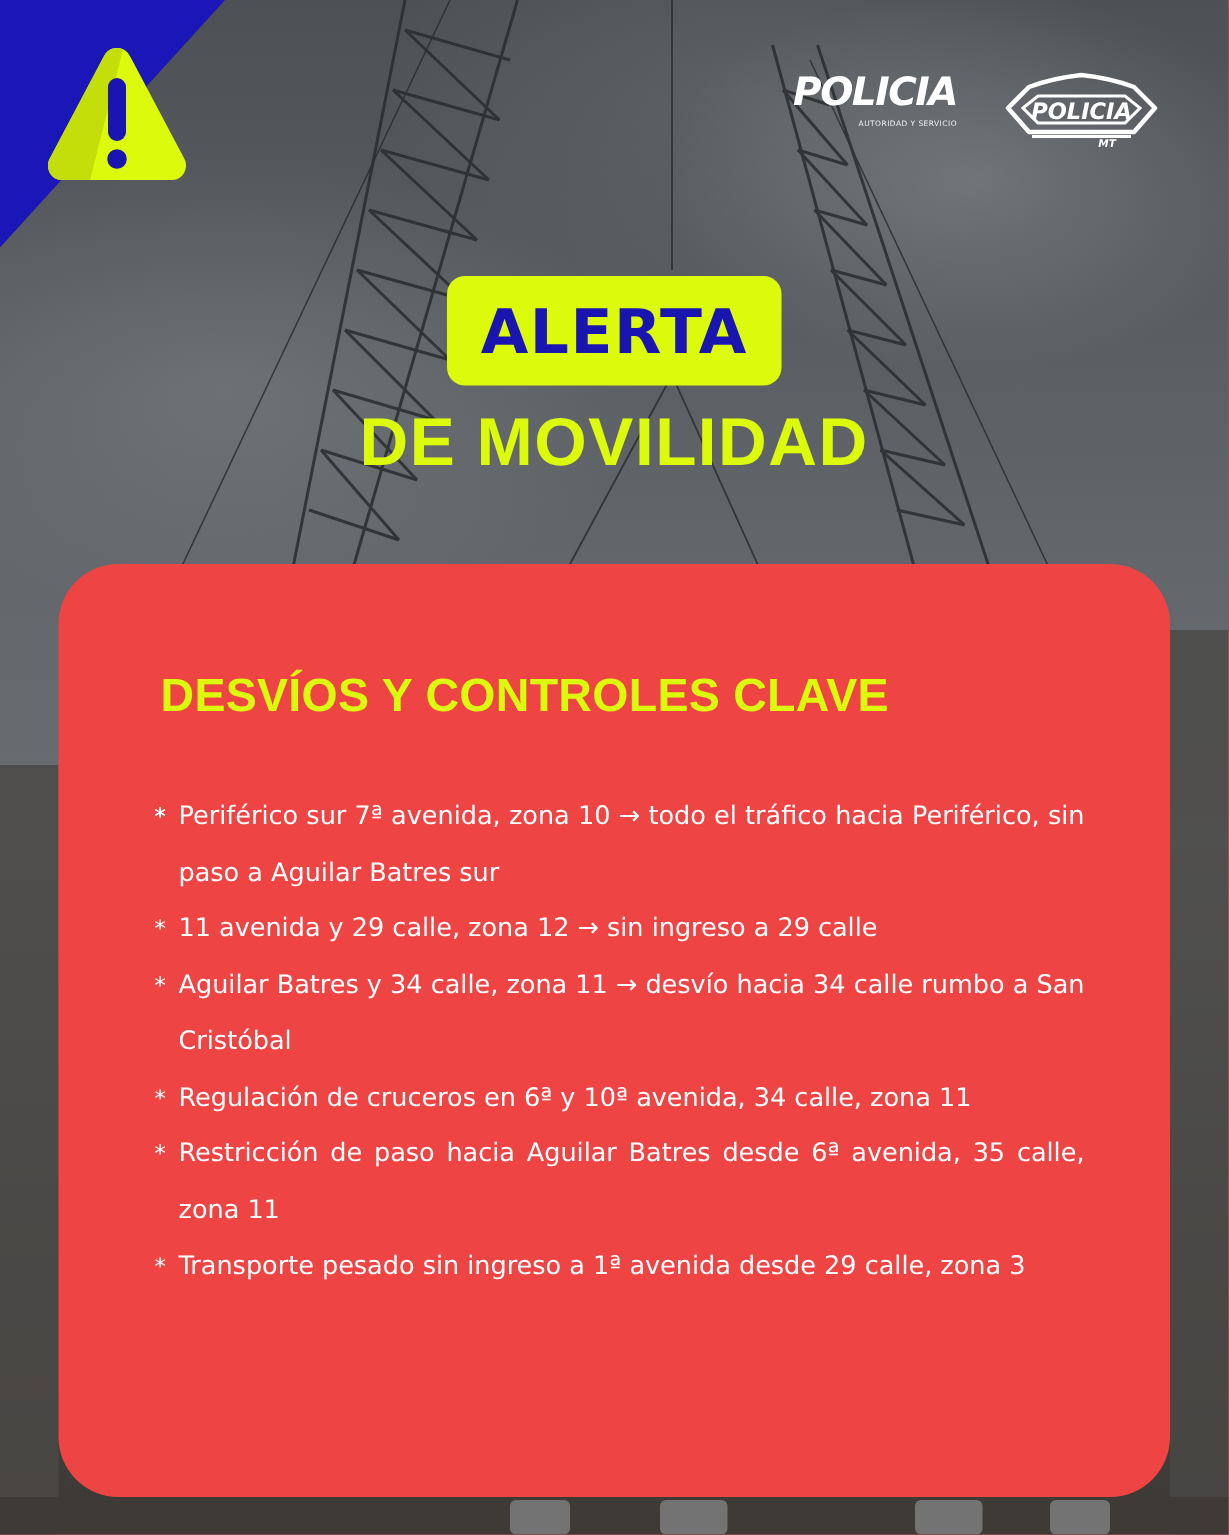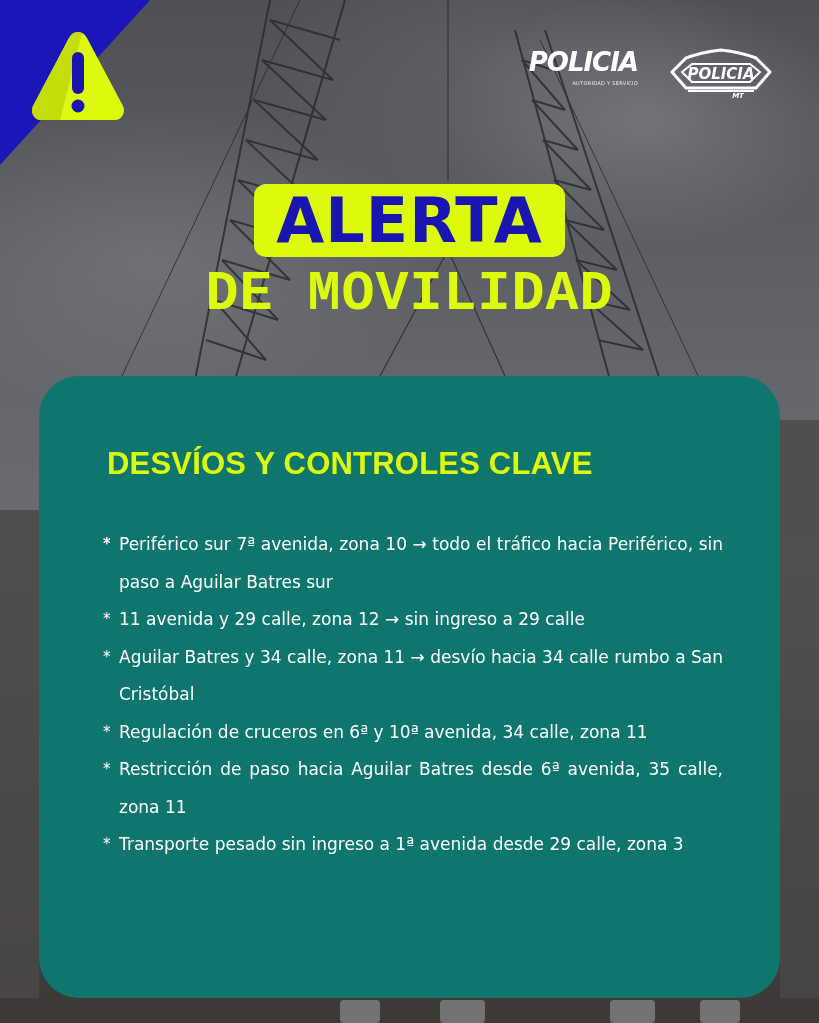--- a/index.html
+++ b/index.html
@@ -50,32 +50,32 @@
     }
     .alert-pill {
       display: inline-block;
       background: #dcfa0c;
       border-radius: 12px;
       padding: 6px 22px 4px;
       height: 73px;
     }
     .alert-pill span {
       font-family: "DejaVu Sans", sans-serif; font-weight: bold;
-      color: #1a14b0; font-size: 62px; letter-spacing: 1px; line-height: 62px; text-align: right;
+      color: #1a14b0; font-size: 41px; letter-spacing: 1px; line-height: 62px; text-align: right;
     }
     .subtitle {
       display: block; margin-top: 8px;
-      font-family: Liberation Mono, monospace; font-weight: bold;
-      color: #dcfa0c; font-size: 55px; letter-spacing: 1px; line-height: 60px;
+      font-family: Liberation Sans, sans-serif; font-weight: bold;
+      color: #dcfa0c; font-size: 45px; letter-spacing: 1px; line-height: 60px;
     }
 
     
     .card {
       position: absolute; left: 39px; top: 376px; width: 741px; height: 622px;
-      background: #0f766e;
+      background: #ef4444;
       border-radius: 40px;
     }
     .card-heading {
       position: absolute; left: 68px; top: 70px;
       font-family: "Liberation Sans", sans-serif; font-weight: bold;
       color: #dcfa0c; font-size: 31px; letter-spacing: 0.2px;
     }
     .list {
       position: absolute; left: 64px; top: 150px; width: 620px;
       list-style: none;

